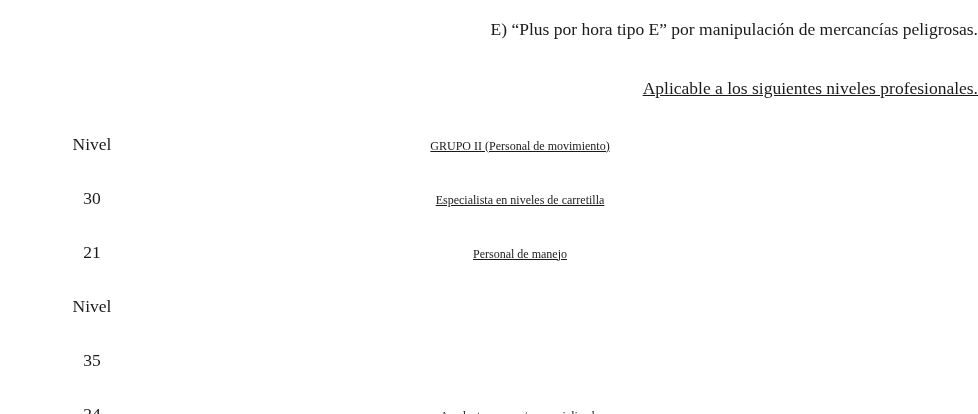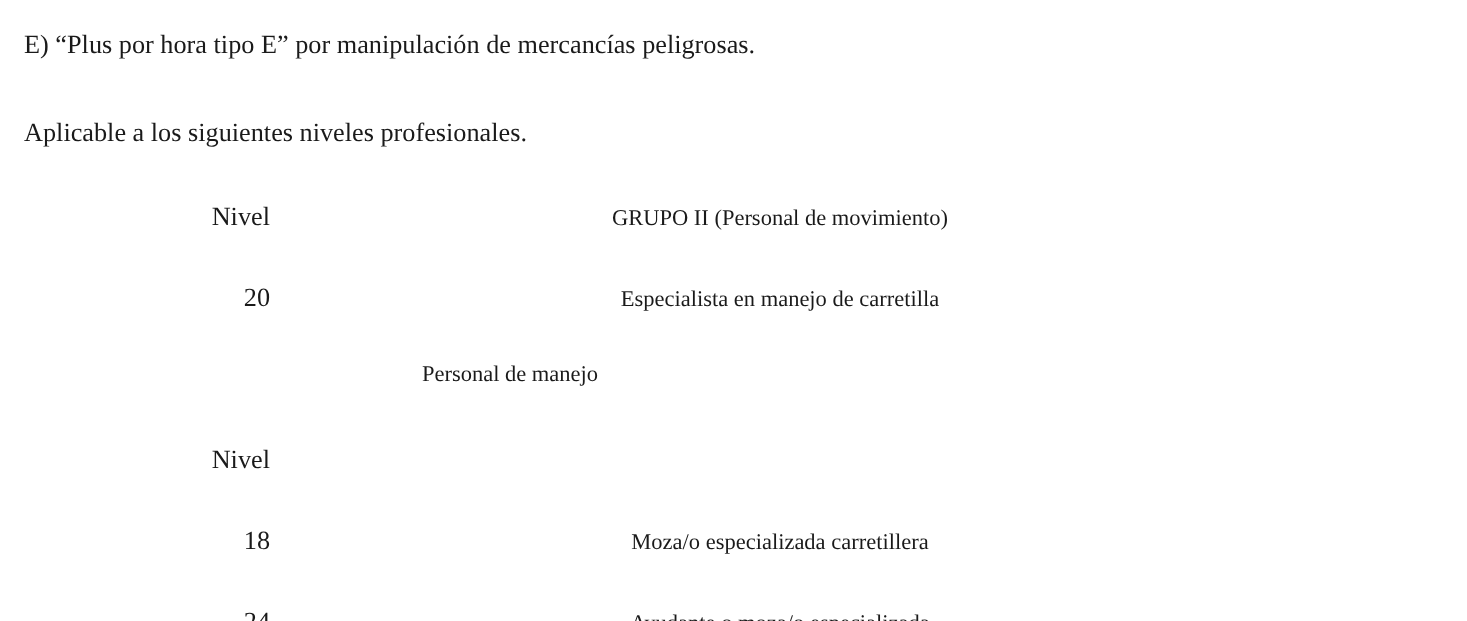--- a/index.html
+++ b/index.html
@@ -19,84 +19,87 @@
     width: 978px;
     height: 414px;
     box-sizing: border-box;
     padding: 10px 0 0 0;
   }
   .para {
     font-size: 17.5px;
     line-height: 1.3;
     margin: 0 0 0 16px;
     white-space: pre;
+    text-align: right;
   }
   .para.first {
     margin-top: 8px;
   }
   .para.second {
     margin-top: 36px;
+    text-decoration: underline;
   }
   .table {
     margin-top: 34px;
     width: 978px;
   }
   .row {
     display: flex;
     align-items: baseline;
     height: 54px;
   }
   .cell-level {
     width: 180px;
     padding-left: 4px;
     box-sizing: border-box;
     font-size: 17.5px;
-    text-align: right;
+    text-align: center;
     white-space: pre;
   }
   .cell-desc {
     width: 680px;
     box-sizing: border-box;
-    font-size: 15px;
+    font-size: 12px;
     text-align: center;
     white-space: pre;
+    text-decoration: underline;
   }
 </style>
 </head>
 <body>
 
 <div class="page">
 
   <p class="para first">E) “Plus por hora tipo E” por manipulación de mercancías peligrosas.</p>
 
   <p class="para second">Aplicable a los siguientes niveles profesionales.</p>
 
   <div class="table">
 
     <div class="row">
       <div class="cell-level">Nivel</div>
       <div class="cell-desc">GRUPO II (Personal de movimiento)</div>
     </div>
 
     <div class="row">
-      <div class="cell-level">20</div>
-      <div class="cell-desc">Especialista en manejo de carretilla</div>
+      <div class="cell-level">30</div>
+      <div class="cell-desc">Especialista en niveles de carretilla</div>
     </div>
 
     <div class="row">
+      <div class="cell-level">21</div>
       <div class="cell-desc">Personal de manejo</div>
     </div>
 
     <div class="row">
       <div class="cell-level">Nivel</div>
     </div>
 
     <div class="row">
-      <div class="cell-level">18</div>
-      <div class="cell-desc">Moza/o especializada carretillera</div>
+      <div class="cell-level">35</div>
     </div>
 
     <div class="row">
       <div class="cell-level">24</div>
       <div class="cell-desc">Ayudante o moza/o especializada</div>
     </div>
 
   </div>
 </div>
 

